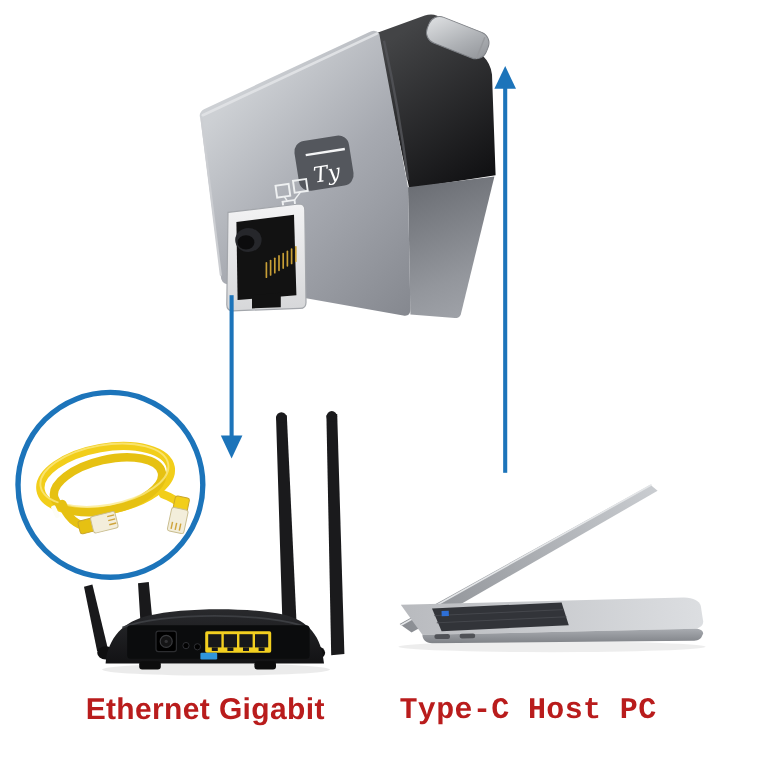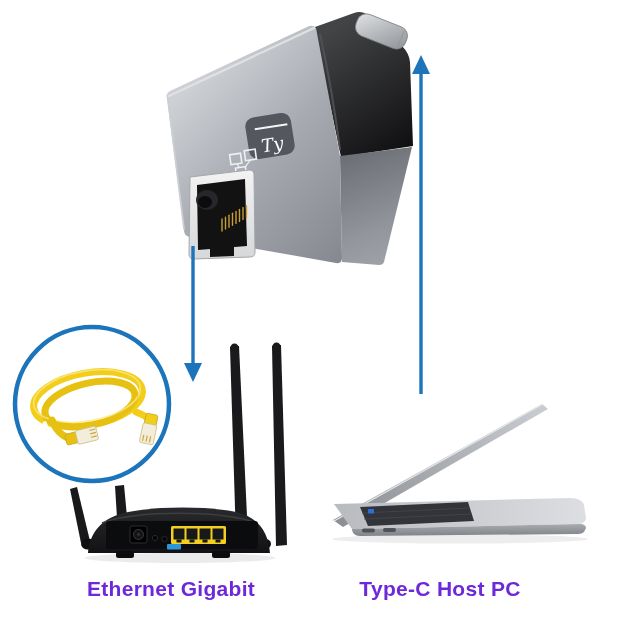--- a/index.html
+++ b/index.html
@@ -2,28 +2,28 @@
 <html><head>
 <meta charset="utf-8">
 <style>
   html,body{margin:0;padding:0;}
   body{background:#ffffff;font-family:"Liberation Sans",sans-serif;}
   .stage{position:relative;width:640px;height:640px;background:#ffffff;overflow:hidden;}
   .art{position:absolute;left:0;top:0;}
   .device-label{
     position:absolute;
     text-align:center;
-    font-size:21px;
+    font-size:25px;
     font-weight:600;
     letter-spacing:.3px;
-    color:#6d28d9;
+    color:#b91c1c;
     font-family:"Liberation Sans",sans-serif;
   }
   .device-label.left{left:40px;top:577px;width:262px;}
-  .device-label.right{left:320px;top:577px;width:240px;}
+  .device-label.right{left:320px;top:577px;width:240px;font-family:Liberation Mono, monospace;}
 </style>
 </head>
 <body>
 
 <div class="stage">
 
 <svg class="art" width="640" height="640" viewBox="0 0 640 640">
   <defs>
     <linearGradient id="gFront" gradientUnits="userSpaceOnUse" x1="175" y1="100" x2="345" y2="265">
       <stop offset="0" stop-color="#cdd0d4"></stop>

